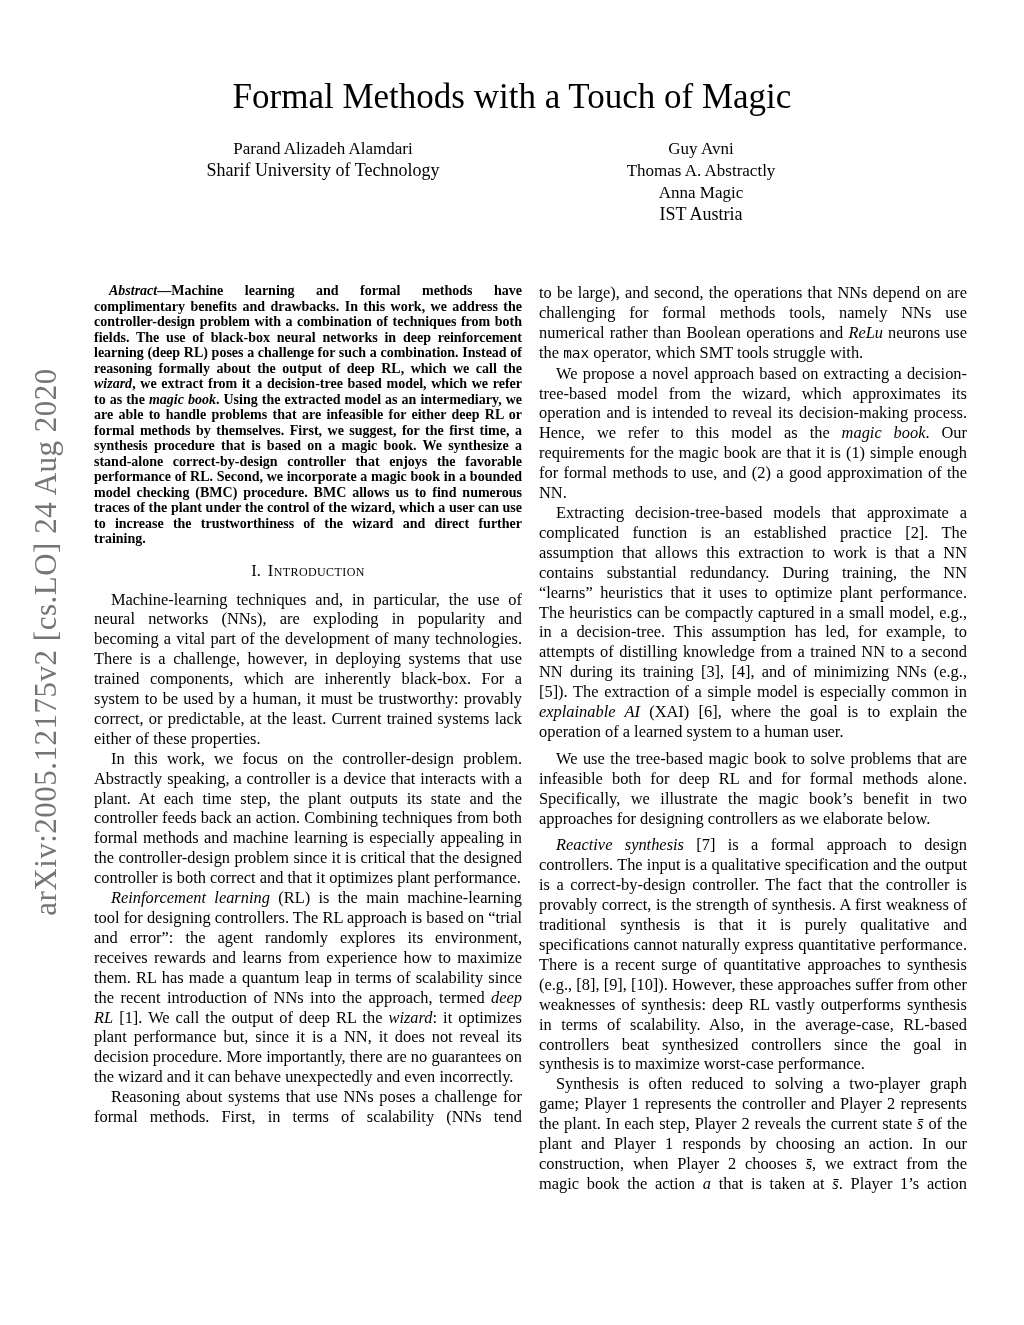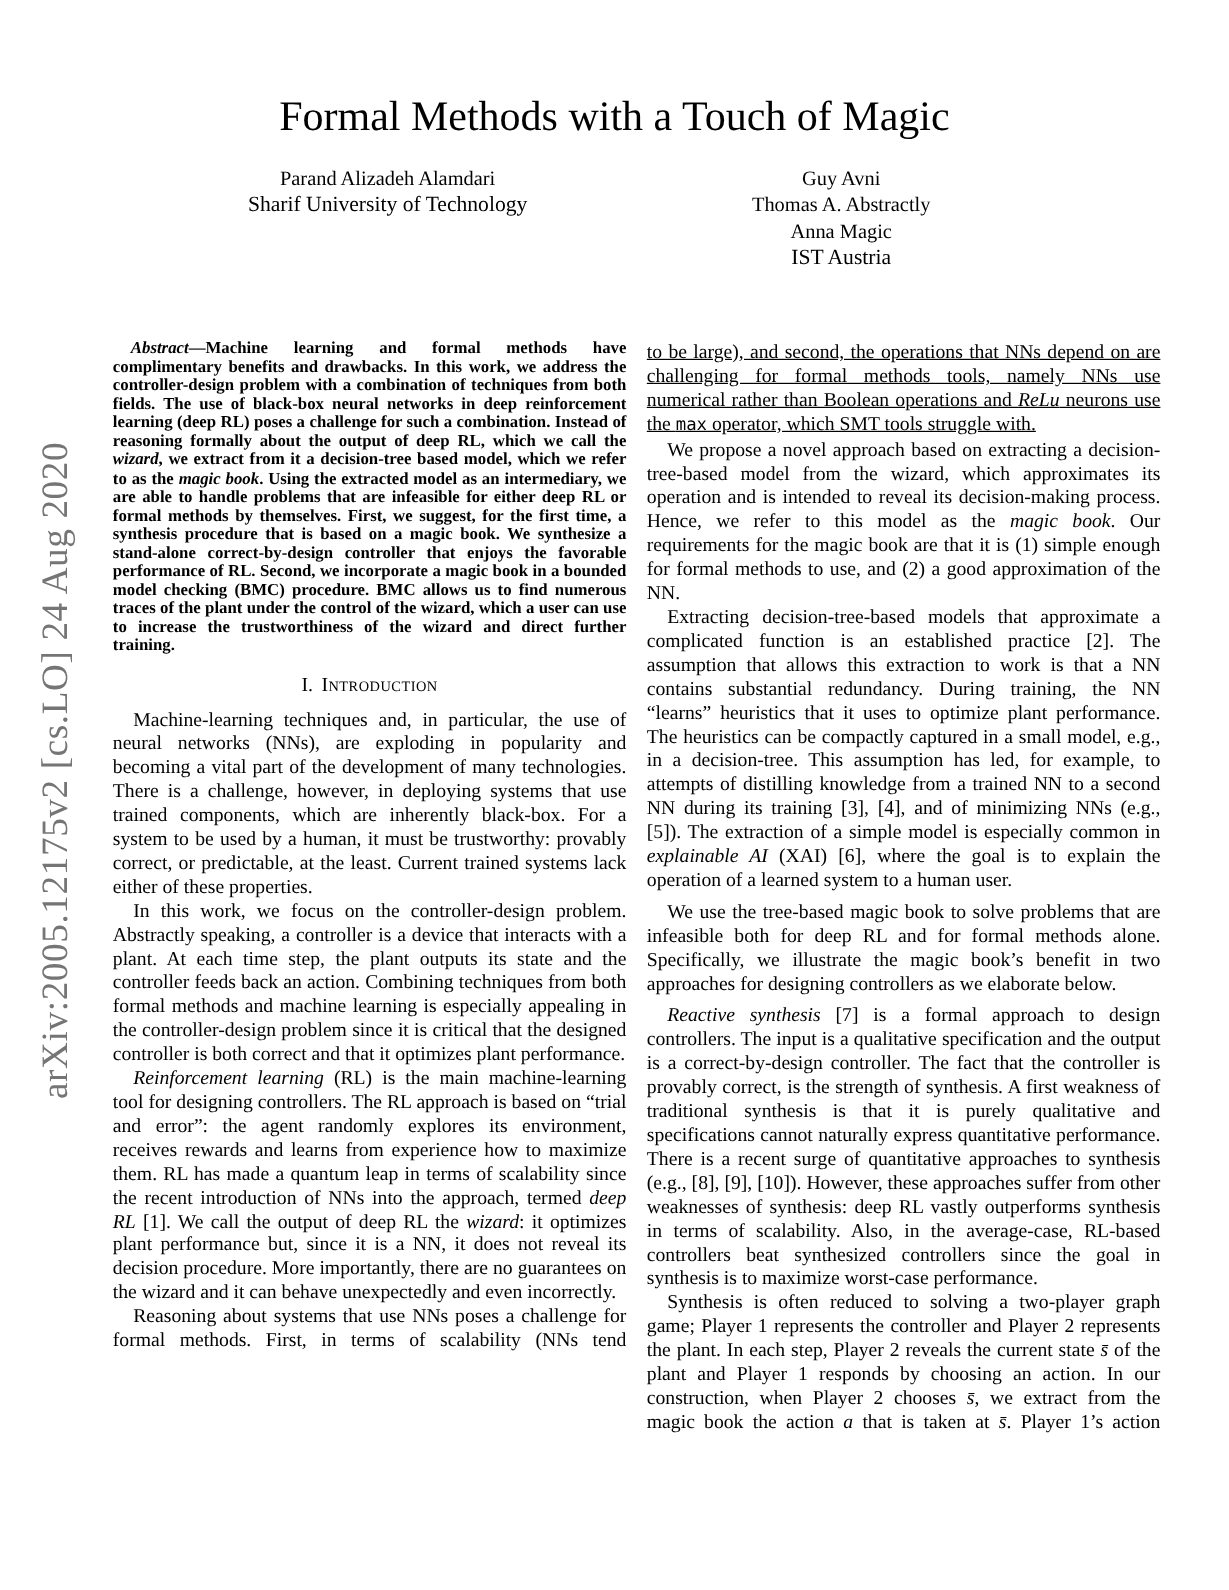--- a/index.html
+++ b/index.html
@@ -49,21 +49,21 @@
     margin-left: 16px;
   }
   .col { flex: 1; min-width: 0; }
   .col p {
     margin: 0;
     font-size: 16.4px;
     line-height: 19.9px;
     text-align: justify;
     text-indent: 17px;
   }
-  .col p.noindent { text-indent: 0; text-decoration: underline; }
+  .col p.noindent { text-indent: 0; }
   .col p.spaced { margin-top: 7px; }
   .col p.cont { text-align-last: justify; }
   p.abstract {
     font-weight: bold;
     font-size: 14px !important;
     line-height: 15.5px !important;
     text-indent: 15px !important;
   }
   .section-heading {
     margin: 14px 0 9px 0;

